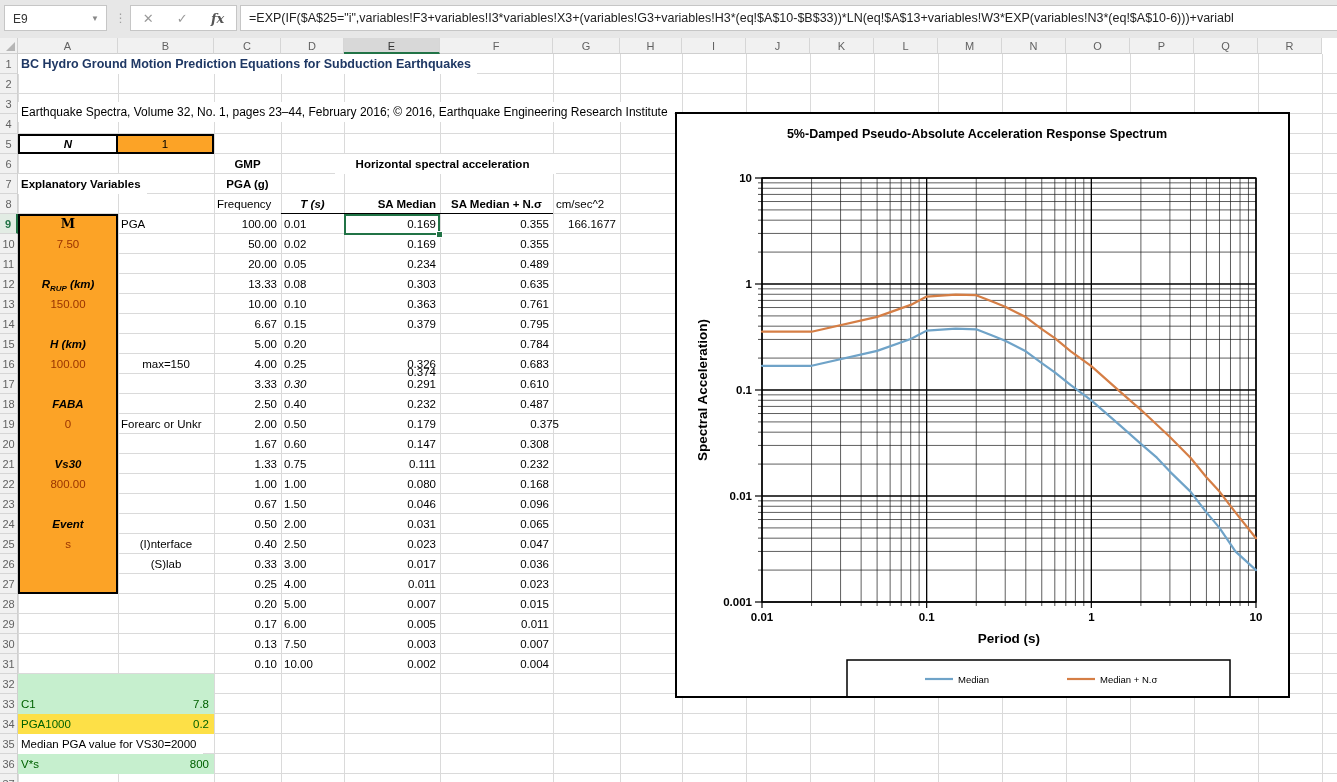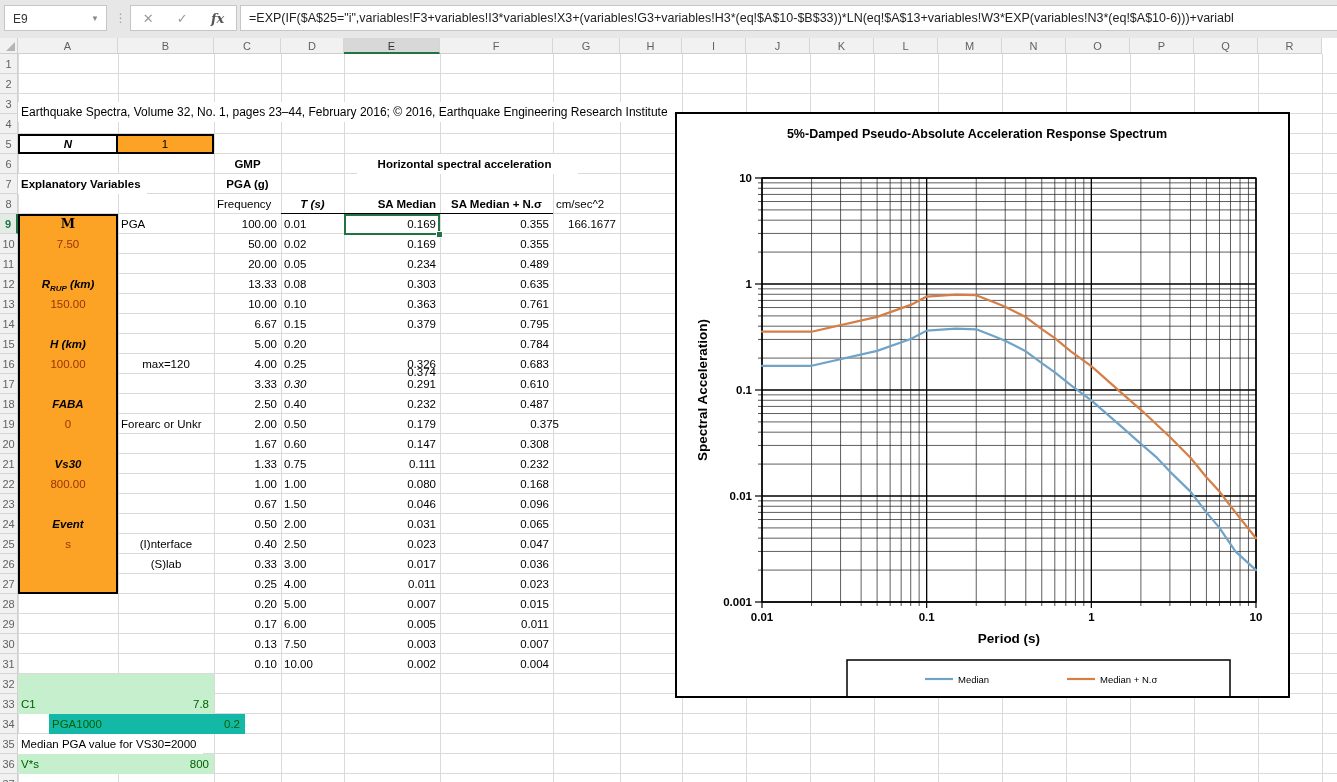--- a/index.html
+++ b/index.html
@@ -137,25 +137,26 @@
       <div class="vline" style="left: 746px;"></div>
       <div class="vline" style="left: 810px;"></div>
       <div class="vline" style="left: 874px;"></div>
       <div class="vline" style="left: 938px;"></div>
       <div class="vline" style="left: 1002px;"></div>
       <div class="vline" style="left: 1066px;"></div>
       <div class="vline" style="left: 1130px;"></div>
       <div class="vline" style="left: 1194px;"></div>
       <div class="vline" style="left: 1258px;"></div>
       <div class="vline" style="left: 1322px;"></div>
+      <div class="cell patch title1" style="left: 18px; top: 16px; padding-left: 3px;">BC Hydro Ground Motion Prediction Equations for Subduction Earthquakes</div>
       <div class="cell patch" style="left: 18px; top: 36px; padding-left: 3px; font-size: 12px; margin-top: 28px;">Earthquake Spectra, Volume 32, No. 1, pages 23–44, February 2016; © 2016, Earthquake Engineering Research Institute</div>
       <div class="cell center nbox-a" style="left: 18px; width: 100px; top: 96px; line-height: 16px;">N</div>
       <div class="cell center nbox-b" style="left: 118px; width: 96px; top: 96px; line-height: 16px;">1</div>
       <div class="cell center bold" style="left: 214px; width: 67px; top: 116px;">GMP</div>
-      <div class="cell center bold patch" style="left: 357px; width: 221px; top: 116px;">Horizontal spectral acceleration</div>
+      <div class="cell center bold patch" style="left: 335px; width: 221px; top: 116px;">Horizontal spectral acceleration</div>
       <div class="cell patch bold" style="left: 18px; top: 136px; padding-left: 3px;">Explanatory Variables</div>
       <div class="cell center bold" style="left: 214px; width: 67px; top: 136px;">PGA (g)</div>
       <div class="cell left" style="left: 214px; width: 67px; top: 156px;">Frequency</div>
       <div class="cell center bold underl" style="left: 281px; width: 63px; top: 156px; font-style: italic;">T (s)</div>
       <div class="cell right bold underl" style="left: 344px; width: 96px; top: 156px;">SA Median</div>
       <div class="cell center bold underl" style="left: 440px; width: 113px; top: 156px;">SA Median + N.σ</div>
       <div class="cell left" style="left: 553px; width: 67px; top: 156px;">cm/sec^2</div>
       <div class="cell right" style="left: 214px; width: 67px; top: 176px;">100.00</div>
       <div class="cell left" style="left: 281px; width: 63px; top: 176px;">0.01</div>
       <div class="cell right" style="left: 344px; width: 96px; top: 176px;">0.169</div>
@@ -243,41 +244,41 @@
       <div class="cell right" style="left: 214px; width: 67px; top: 596px;">0.13</div>
       <div class="cell left" style="left: 281px; width: 63px; top: 596px;">7.50</div>
       <div class="cell right" style="left: 344px; width: 96px; top: 596px;">0.003</div>
       <div class="cell right" style="left: 440px; width: 113px; top: 596px;">0.007</div>
       <div class="cell right" style="left: 214px; width: 67px; top: 616px;">0.10</div>
       <div class="cell left" style="left: 281px; width: 63px; top: 616px;">10.00</div>
       <div class="cell right" style="left: 344px; width: 96px; top: 616px;">0.002</div>
       <div class="cell right" style="left: 440px; width: 113px; top: 616px;">0.004</div>
       <div class="cell right" style="left: 553px; width: 67px; top: 176px;">166.1677</div>
       <div class="cell left" style="left: 118px; width: 96px; top: 176px;">PGA</div>
-      <div class="cell center" style="left: 118px; width: 96px; top: 316px;">max=120</div>
+      <div class="cell center" style="left: 118px; width: 96px; top: 316px;">max=150</div>
       <div class="cell left" style="left: 118px; width: 96px; top: 376px;">Forearc or Unkr</div>
       <div class="cell center" style="left: 118px; width: 96px; top: 496px;">(I)nterface</div>
       <div class="cell center" style="left: 118px; width: 96px; top: 516px;">(S)lab</div>
       <div class="orangeblock" style="left: 18px; top: 176px; width: 100px; height: 380px; background: rgb(252, 163, 38);">
         <div class="ob-line ob-serif" style="top: -2px;">M</div>
         <div class="ob-line ob-value" style="top: 18px; color: rgb(153, 51, 0);">7.50</div>
         <div class="ob-line ob-label" style="top: 58px;">R<sub>RUP</sub> (km)</div>
         <div class="ob-line ob-value" style="top: 78px; color: rgb(153, 51, 0);">150.00</div>
         <div class="ob-line ob-label" style="top: 118px;">H (km)</div>
         <div class="ob-line ob-value" style="top: 138px; color: rgb(153, 51, 0);">100.00</div>
         <div class="ob-line ob-label" style="top: 178px;">FABA</div>
         <div class="ob-line ob-value" style="top: 198px; color: rgb(153, 51, 0);">0</div>
         <div class="ob-line ob-label" style="top: 238px;">Vs30</div>
         <div class="ob-line ob-value" style="top: 258px; color: rgb(153, 51, 0);">800.00</div>
         <div class="ob-line ob-label" style="top: 298px;">Event</div>
         <div class="ob-line ob-value" style="top: 318px; color: rgb(153, 51, 0);">s</div>
       </div>
       <div class="cell greencell" style="left: 18px; width: 196px; top: 636px; background: rgb(198, 239, 206); color: rgb(0, 97, 0);"><span style="padding-left: 3px;"></span><span style="float: right; padding-right: 5px;"></span></div>
       <div class="cell greencell" style="left: 18px; width: 196px; top: 656px; background: rgb(198, 239, 206); color: rgb(0, 97, 0);"><span style="padding-left: 3px;">C1</span><span style="float: right; padding-right: 5px;">7.8</span></div>
-      <div class="cell greencell" style="left: 18px; width: 196px; top: 676px; background: #14b8a6; color: rgb(0, 97, 0); margin-left: 31px;"><span style="padding-left: 3px;">PGA1000</span><span style="float: right; padding-right: 5px;">0.2</span></div>
+      <div class="cell greencell" style="left: 18px; width: 196px; top: 676px; background: #fde047; color: rgb(0, 97, 0);"><span style="padding-left: 3px;">PGA1000</span><span style="float: right; padding-right: 5px;">0.2</span></div>
       <div class="cell patch" style="left: 18px; top: 696px; padding-left: 3px;">Median PGA value for VS30=2000</div>
       <div class="cell greencell" style="left: 18px; width: 196px; top: 716px; background: rgb(198, 239, 206); color: rgb(0, 97, 0);"><span style="padding-left: 3px;">V*s</span><span style="float: right; padding-right: 5px;">800</span></div>
       <div class="selbox" style="left: 344px; top: 176px; width: 96px; height: 21px;"></div>
       <div class="selhandle" style="left: 436px; top: 193px;"></div>
       <div class="chart" style="left: 675px; top: 74px; width: 615px; height: 586px;"><svg width="611" height="582" viewBox="0 0 611 582" xmlns="http://www.w3.org/2000/svg">
           <line x1="134.5696059526689" y1="64" x2="134.5696059526689" y2="488" stroke="#1a1a1a" stroke-width="0.7"></line>
           <line x1="163.5659666105044" y1="64" x2="163.5659666105044" y2="488" stroke="#1a1a1a" stroke-width="0.7"></line>
           <line x1="184.13921190533782" y1="64" x2="184.13921190533782" y2="488" stroke="#1a1a1a" stroke-width="0.7"></line>
           <line x1="200.09706071399773" y1="64" x2="200.09706071399773" y2="488" stroke="#1a1a1a" stroke-width="0.7"></line>
           <line x1="213.1355725631733" y1="64" x2="213.1355725631733" y2="488" stroke="#1a1a1a" stroke-width="0.7"></line>

